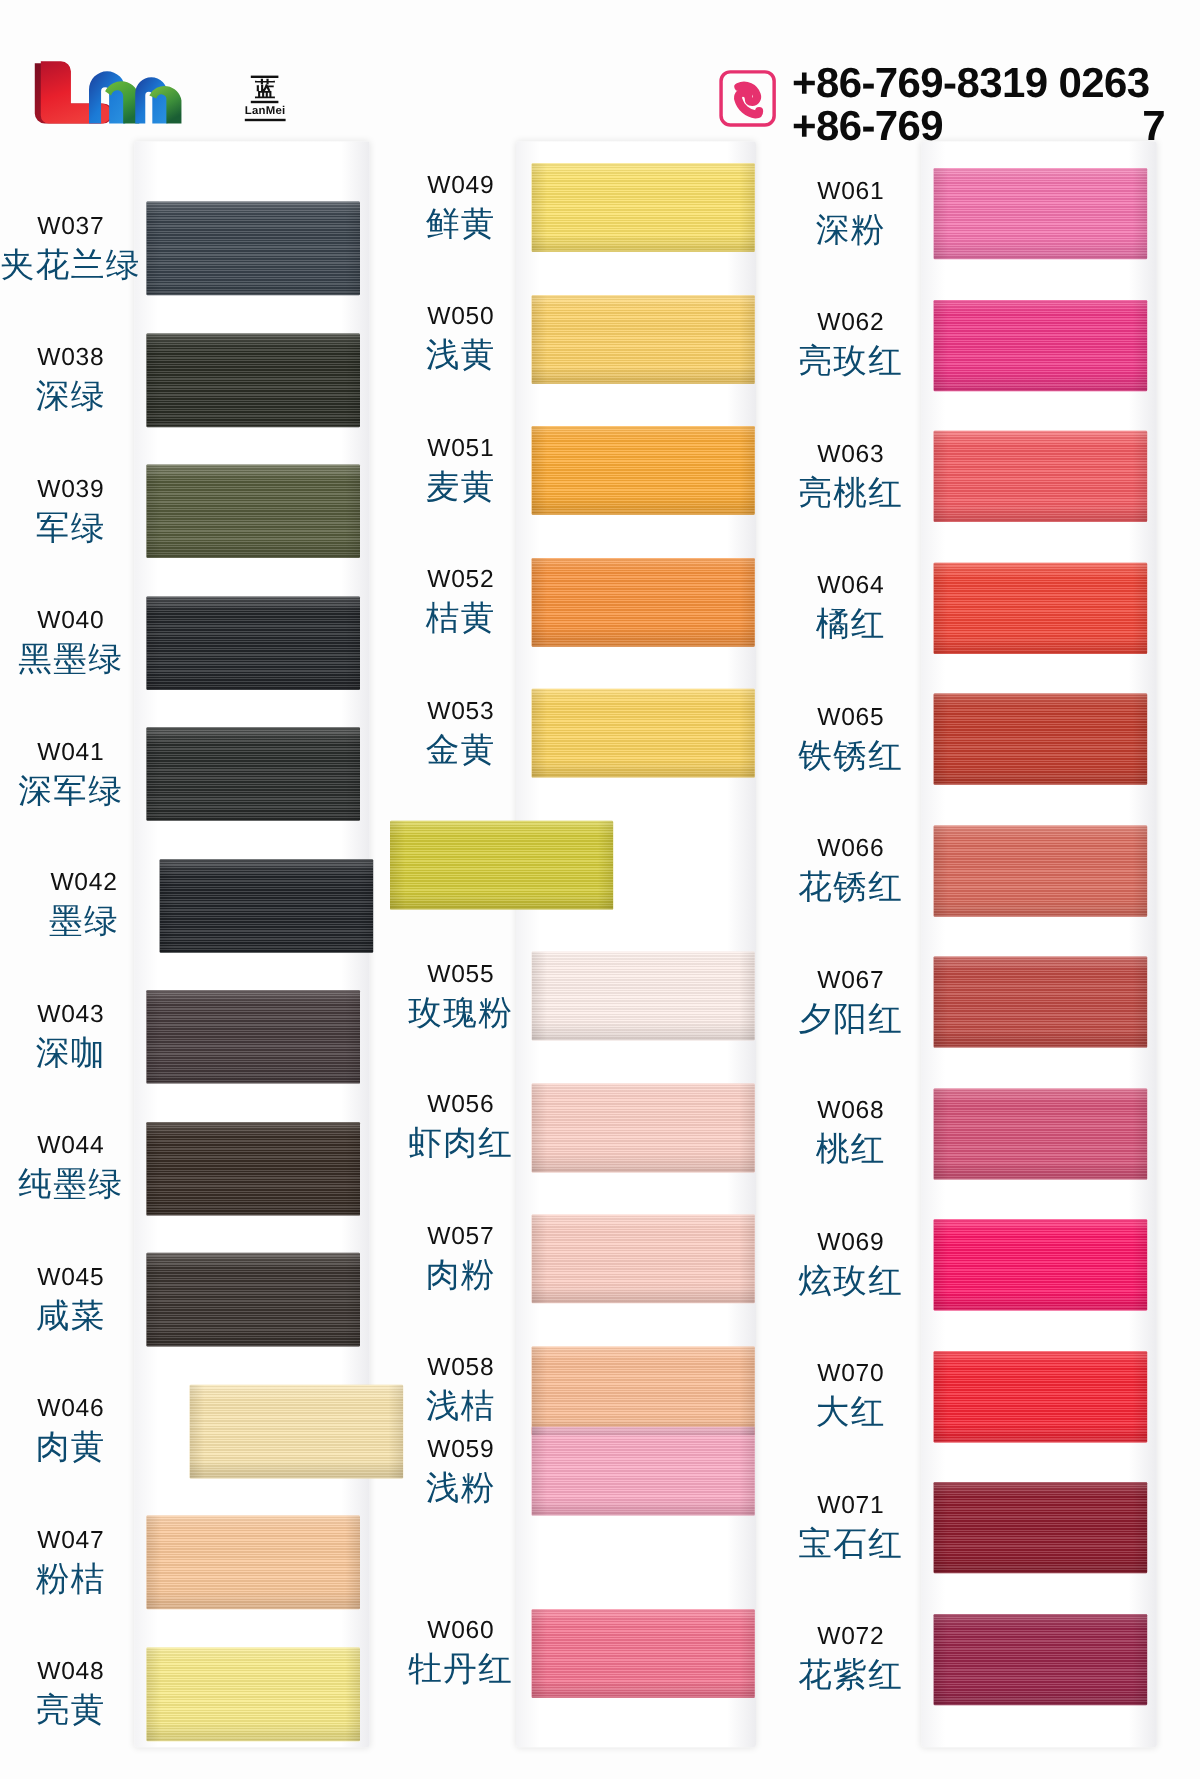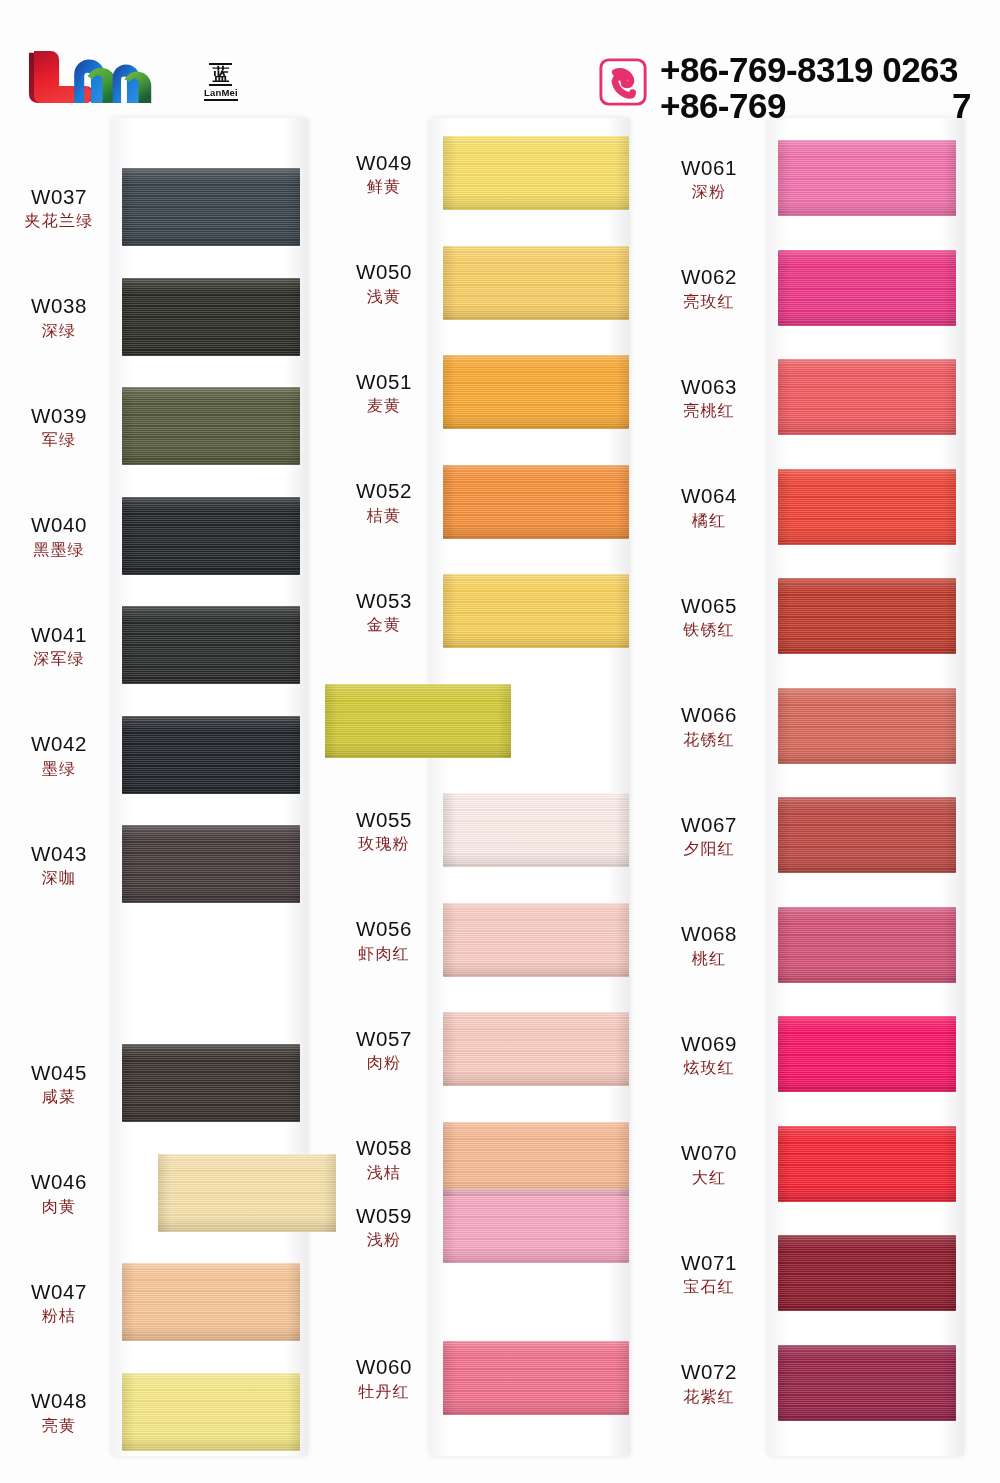--- a/index.html
+++ b/index.html
@@ -145,23 +145,23 @@
   .code {
     display: block;
     font-size: 20.5px;
     font-weight: 400;
     color: #111;
     letter-spacing: .6px;
     font-family: "Liberation Sans", "DejaVu Sans", sans-serif;
   }
   .cname {
     display: block;
-    font-size: 16px;
+    font-size: 28px;
     font-weight: 400;
-    color: #7f1d1d;
+    color: #0c4a6e;
     letter-spacing: 1.2px;
     font-family: "DejaVu Sans", "Liberation Sans", sans-serif;
   }
 
   .thread {
     position: relative;
     flex: none;
     width: 178px;
     height: 78px;
     margin-left: 4px;
@@ -295,33 +295,40 @@
           </div>
           <div class="thread" title="W040 黑墨绿" style="background: rgb(35, 38, 42); height: 78px;"></div>
         </div>
         <div class="swatch-row" style="top: 488px;">
           <div class="label-cell">
             <span class="code">W041</span>
             <span class="cname">深军绿</span>
           </div>
           <div class="thread" title="W041 深军绿" style="background: rgb(42, 45, 44); height: 78px;"></div>
         </div>
-        <div class="swatch-row" style="top: 597.5px;">
+        <div class="swatch-row" style="top: 597.5px; margin-left: 11px;">
           <div class="label-cell">
             <span class="code">W042</span>
             <span class="cname">墨绿</span>
           </div>
           <div class="thread" title="W042 墨绿" style="background: rgb(33, 36, 41); height: 78px;"></div>
         </div>
         <div class="swatch-row" style="top: 707px;">
           <div class="label-cell">
             <span class="code">W043</span>
             <span class="cname">深咖</span>
           </div>
           <div class="thread" title="W043 深咖" style="background: rgb(69, 58, 60); height: 78px;"></div>
+        </div>
+        <div class="swatch-row" style="top: 816.5px;">
+          <div class="label-cell">
+            <span class="code">W044</span>
+            <span class="cname">纯墨绿</span>
+          </div>
+          <div class="thread" title="W044 纯墨绿" style="background: rgb(56, 45, 37); height: 78px;"></div>
         </div>
         <div class="swatch-row" style="top: 926px;">
           <div class="label-cell">
             <span class="code">W045</span>
             <span class="cname">咸菜</span>
           </div>
           <div class="thread" title="W045 咸菜" style="background: rgb(58, 51, 47); height: 78px;"></div>
         </div>
         <div class="swatch-row" style="top: 1035.5px; gap: 36px;">
           <div class="label-cell">

